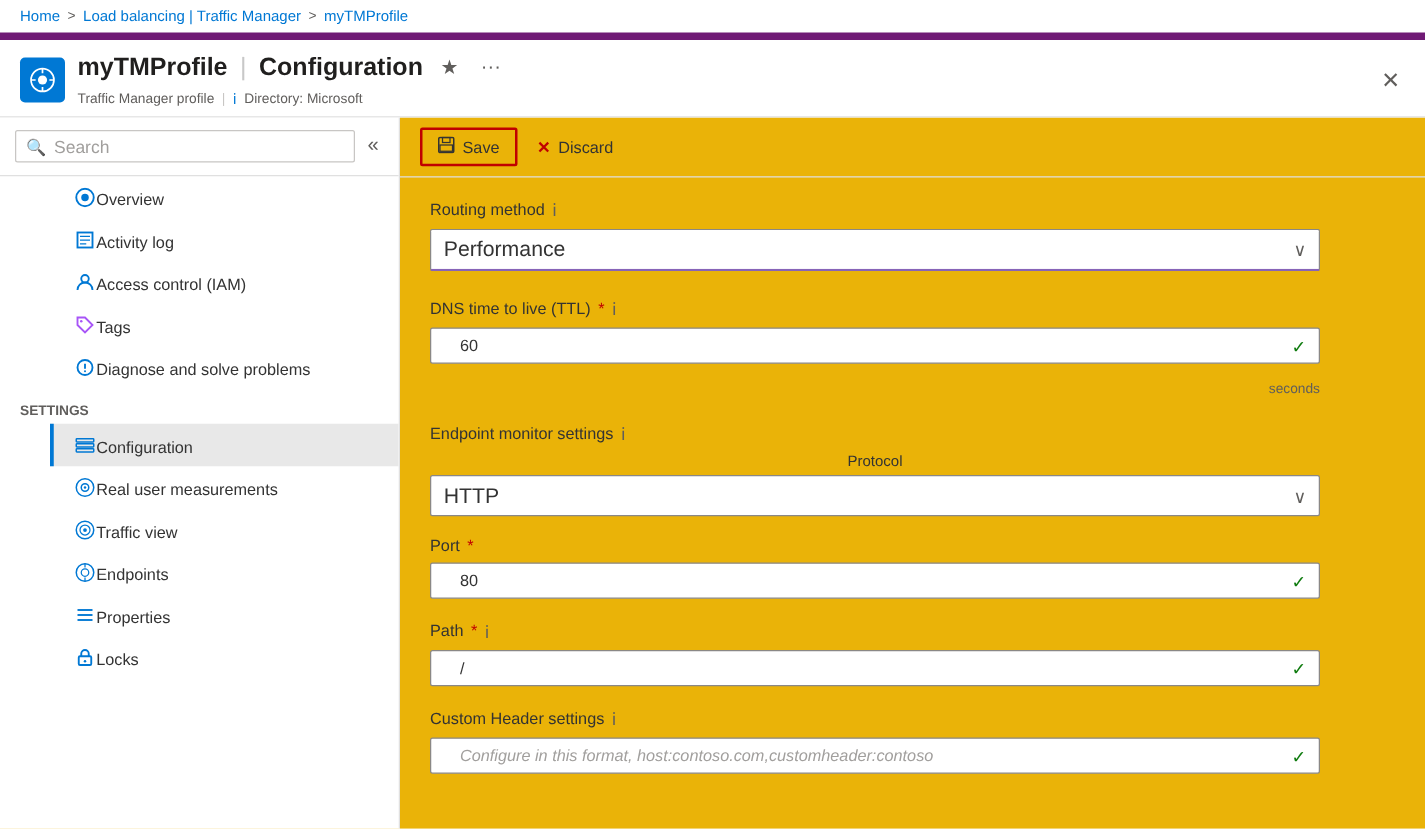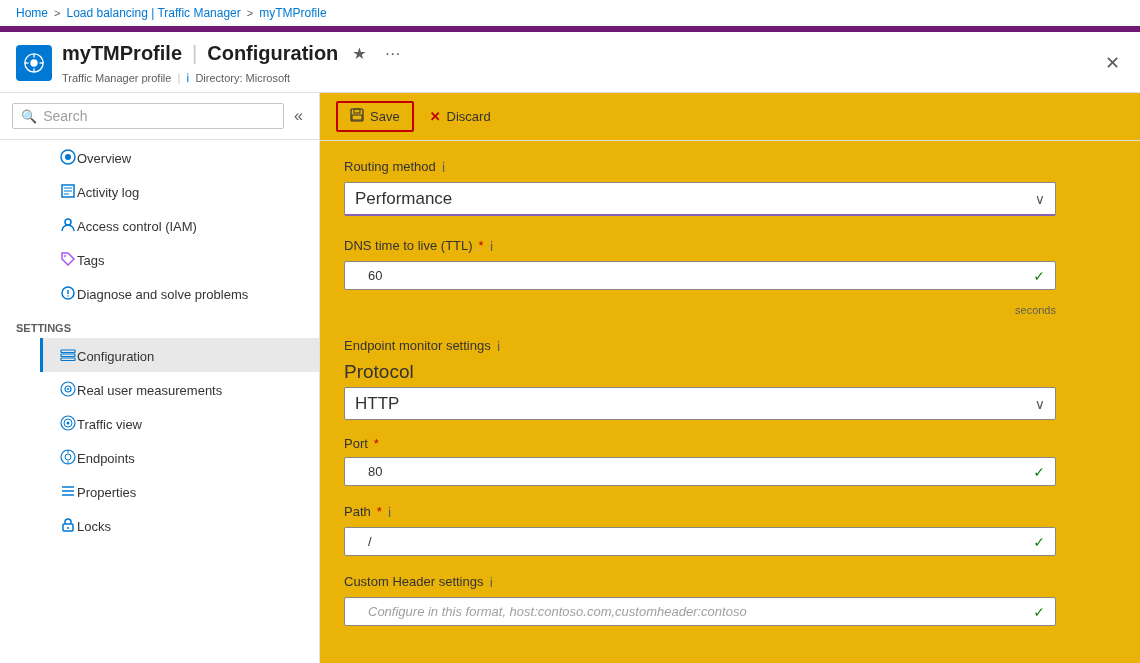--- a/index.html
+++ b/index.html
@@ -292,23 +292,24 @@
       color: #107c10;
       font-size: 14px;
     }
     .form-hint {
       font-size: 11px;
       color: #605e5c;
       text-align: right;
       margin-top: 14px;
     }
     .protocol-label {
-      font-size: 19px;
+      font-size: 12px;
       color: #333;
       margin-bottom: 4px;
+      text-align: center;
     }
 
     
     .content-area::-webkit-scrollbar { width: 8px; }
     .content-area::-webkit-scrollbar-track { background: #f3f2f1; }
     .content-area::-webkit-scrollbar-thumb { background: #c8c6c4; border-radius: 4px; }
 
     .sidebar-scroll::-webkit-scrollbar { width: 6px; }
     .sidebar-scroll::-webkit-scrollbar-track { background: #f3f2f1; }
     .sidebar-scroll::-webkit-scrollbar-thumb { background: #a19f9d; }

